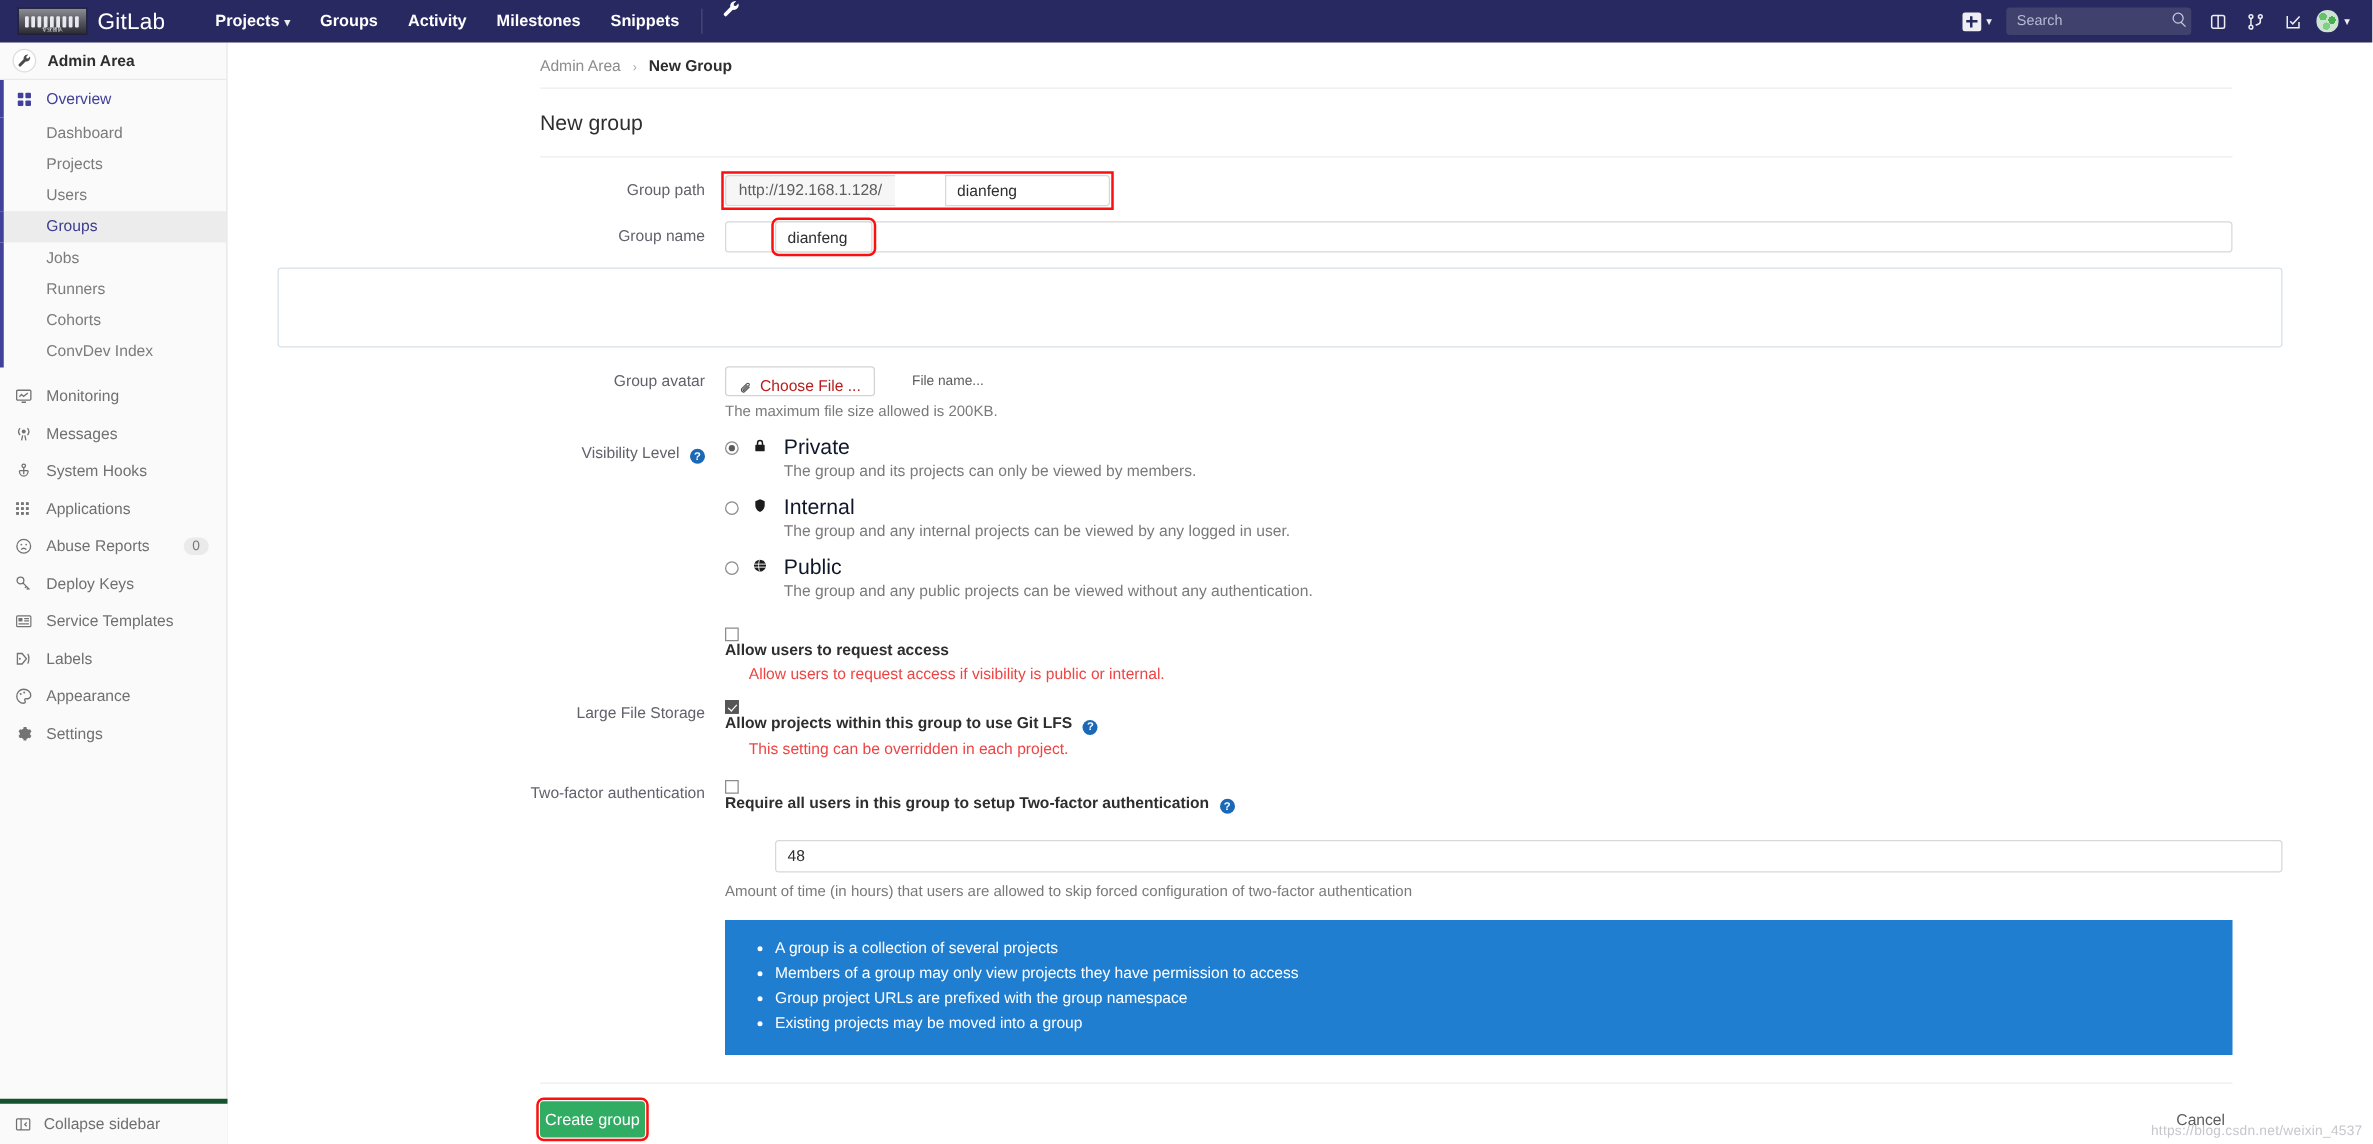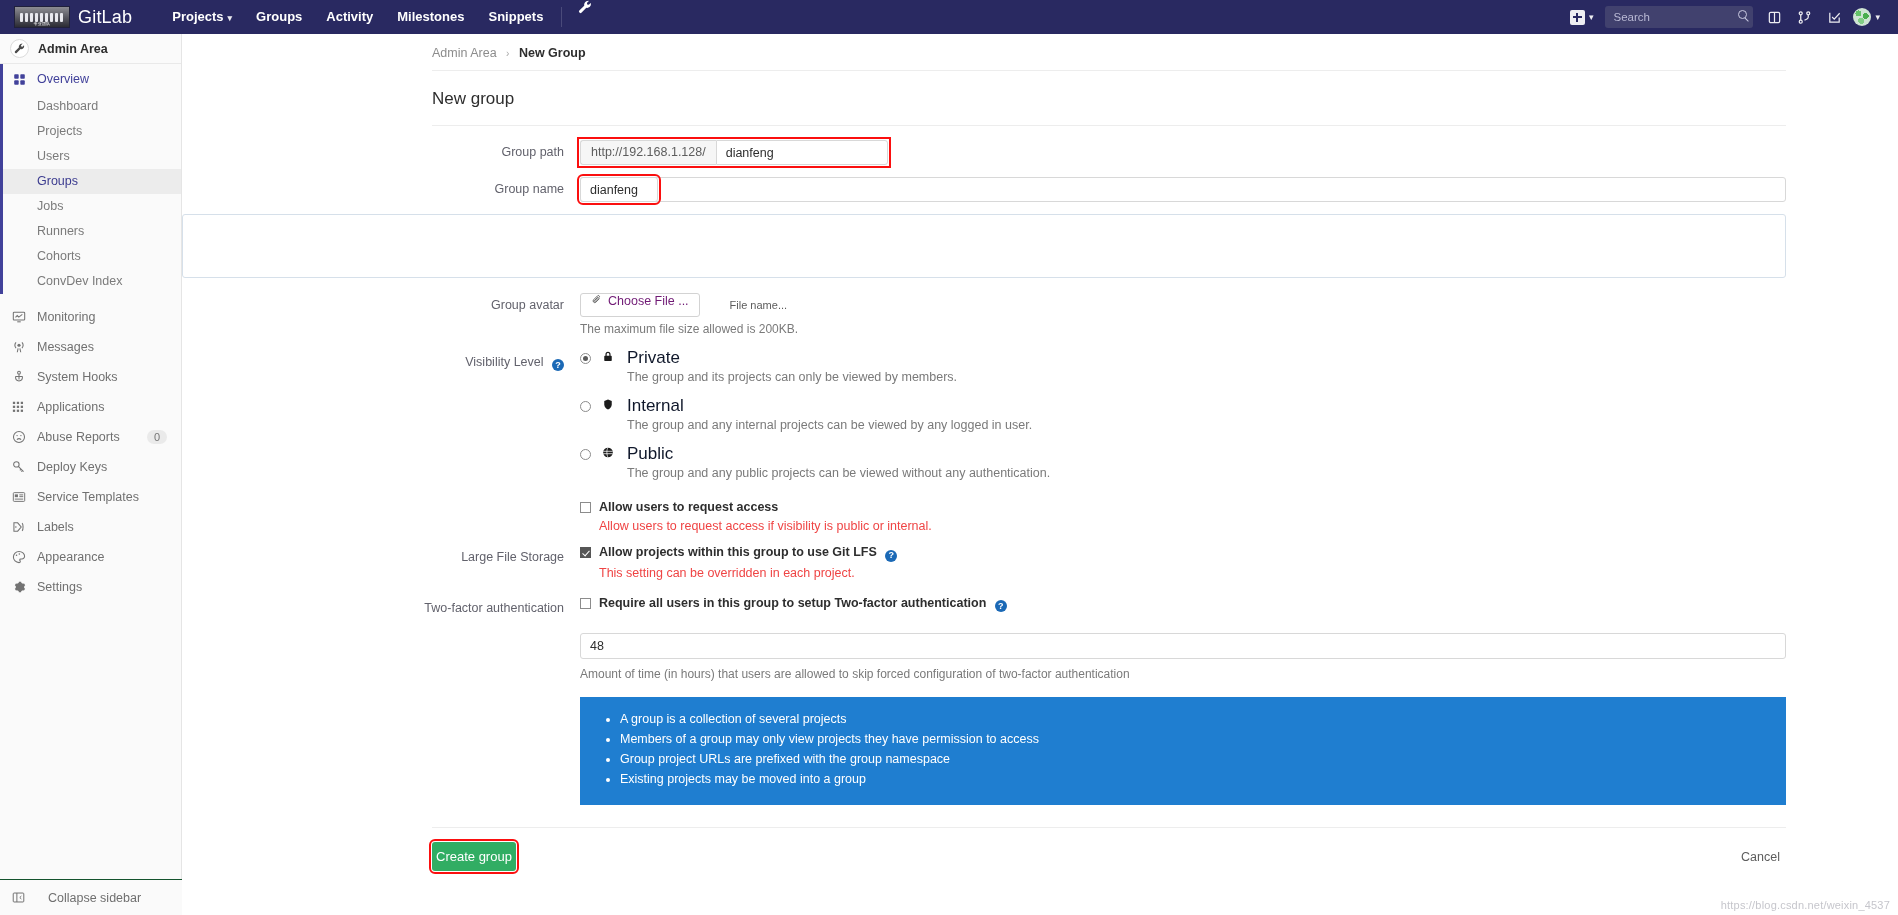--- a/index.html
+++ b/index.html
@@ -139,24 +139,23 @@
   #sb-subgroup::before {
     content: ""; position: absolute; left: 0; top: 0; bottom: 0;
     width: 3px; background: #41419a;
   }
   .sb-badge {
     margin-left: auto; margin-right: 14px; background: #eaeaea; color: #767676;
     border-radius: 9px; font-size: 11px; padding: 1px 7px;
   }
   #collapse-bar {
     position: absolute; bottom: 0; left: 0; width: 182px; height: 36px;
-    border-top: 1px solid #14532d; display: flex; align-items: center;
+    border-top: 4px solid #14532d; display: flex; align-items: center;
     padding-left: 12px; color: #6f6f6f; font-size: 12.5px; cursor: pointer;
     background: #fafafa;
-    gap: 13px;
   }
   #collapse-bar .ic { margin-right: 10px; }
 
   
   #main {
     position: absolute; top: 34px; left: 182px; width: 1716px; height: 881px;
     background: #fff; overflow: hidden;
   }
   #breadcrumb {
     padding: 12px 0 10px 250px; font-size: 12.5px; color: #8c8c8c;
@@ -172,42 +171,42 @@
   .frow { display: flex; margin-bottom: 12px; }
   .flabel {
     width: 398px; text-align: right; padding-right: 16px; padding-top: 5px;
     font-size: 12.5px; color: #62626c; flex: none;
   }
   .fcontrol { flex: 1; padding-right: 112px; position: relative; }
 
   .inp {
     height: 25px; border: 1px solid #d8d8d8; border-radius: 3px;
     background: #fff; font-size: 12.5px; color: #2e2e2e; padding: 0 9px;
-    width: 100%; outline: none; font-family: "Liberation Sans", sans-serif;
+    width: 100%; outline: none; font-family: "Liberation Sans", sans-serif; margin-left: 40px;
   }
   .inp-group { display: flex; width: 100%; }
   .inp-addon {
     height: 25px; line-height: 23px; border: 1px solid #d8d8d8;
     border-right: 0; border-radius: 3px 0 0 3px; background: #f6f6f6;
     color: #5d5d5d; font-size: 12.5px; padding: 0 10px; white-space: nowrap;
   }
   .inp-group .inp { border-radius: 0 3px 3px 0; }
 
   .hl-red { outline: 2.5px solid #fb0f0f; outline-offset: 1px; }
 
   textarea.inp {
     height: 64px; padding: 6px 9px; resize: none; border-color: #d6e0ea;
     line-height: 16px;
   }
 
   .file-row { display: flex; align-items: center; }
   .btn-file {
     height: 24px; border: 1px solid #d3d3d3; border-radius: 3px;
-    background: #fff; font-size: 12.5px; color: #701a75; padding: 0 10px;
-    display: flex; align-items: flex-start; cursor: pointer;
+    background: #fff; font-size: 12.5px; color: #b91c1c; padding: 0 10px;
+    display: flex; align-items: flex-end; cursor: pointer;
   }
   .btn-file .clip { margin-right: 6px; color: #4a4a4a; }
   .fname { margin-left: 30px; font-size: 11px; color: #5c5c5c; }
   .helptext { font-size: 12px; color: #7a7a7a; margin-top: 5px; }
 
   .radio-row { display: flex; align-items: flex-start; margin-bottom: 14px; }
   .rdo {
     width: 11px; height: 11px; border-radius: 50%; border: 1px solid #8c8c8c;
     background: #fff; margin-right: 11px; margin-top: 3px; flex: none;
     position: relative; cursor: pointer;
@@ -224,21 +223,21 @@
     width: 11px; height: 11px; border: 1px solid #8c8c8c; background: #fff;
     margin-right: 8px; margin-top: 2px; flex: none; position: relative;
     cursor: pointer;
   }
   .chk.on { background: #565656; border-color: #565656; }
   .chk.on::after {
     content: ""; position: absolute; left: 3px; top: 0.5px; width: 3px;
     height: 6px; border: solid #fff; border-width: 0 1.6px 1.6px 0;
     transform: rotate(42deg);
   }
-  .chk-row { display: flex; align-items: flex-start; }
+  .chk-row { display: flex; align-items: flex-start; flex-direction: column; }
   .chk-label { font-size: 12.5px; font-weight: bold; color: #2e2e2e; line-height: 15px; }
   .chk-sub { font-size: 12.5px; color: #ef4444; margin-top: 4px; margin-left: 19px; }
 
   .qmark {
     display: inline-flex; width: 12px; height: 12px; border-radius: 50%;
     background: #1b69b6; color: #fff; font-size: 9px; font-weight: bold;
     align-items: center; justify-content: center; vertical-align: -2px;
     margin-left: 5px; cursor: pointer;
   }
 

